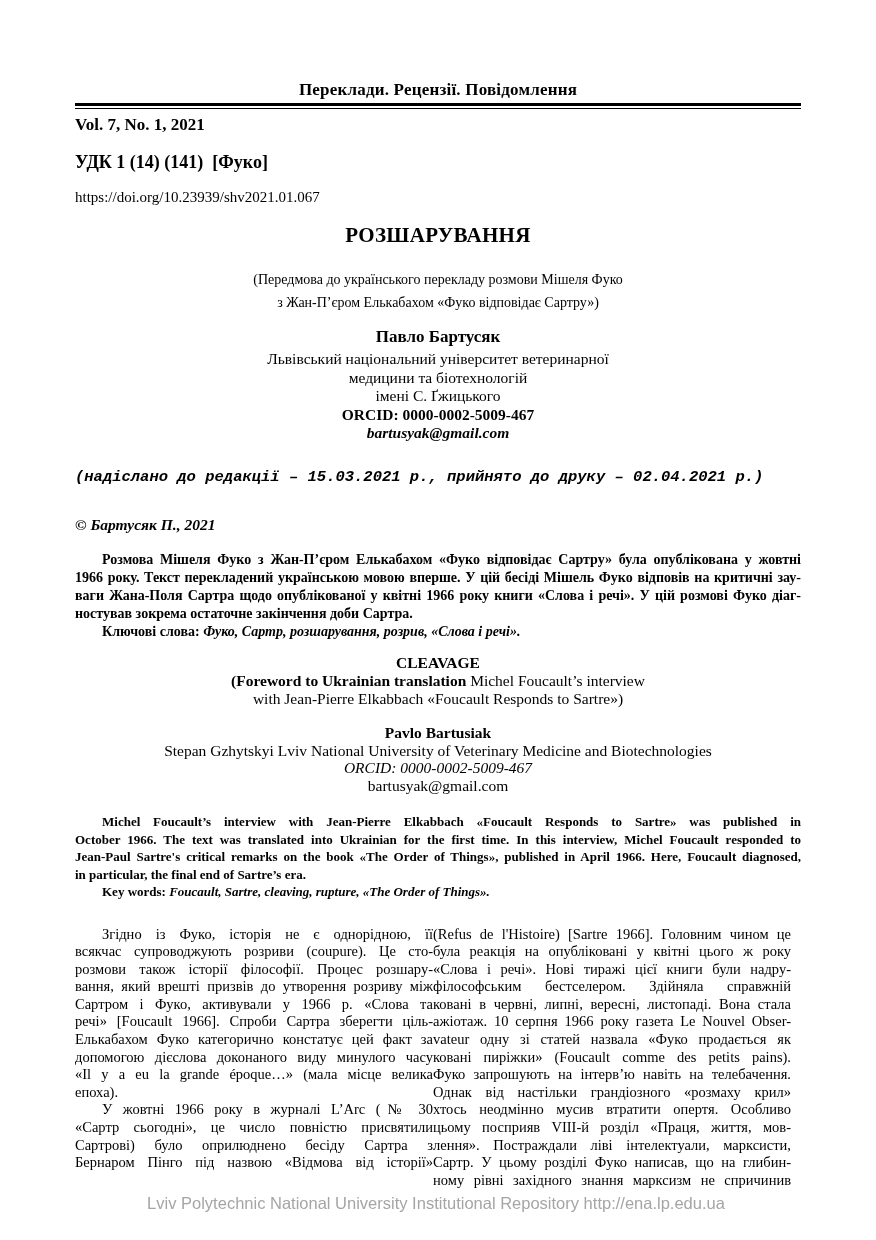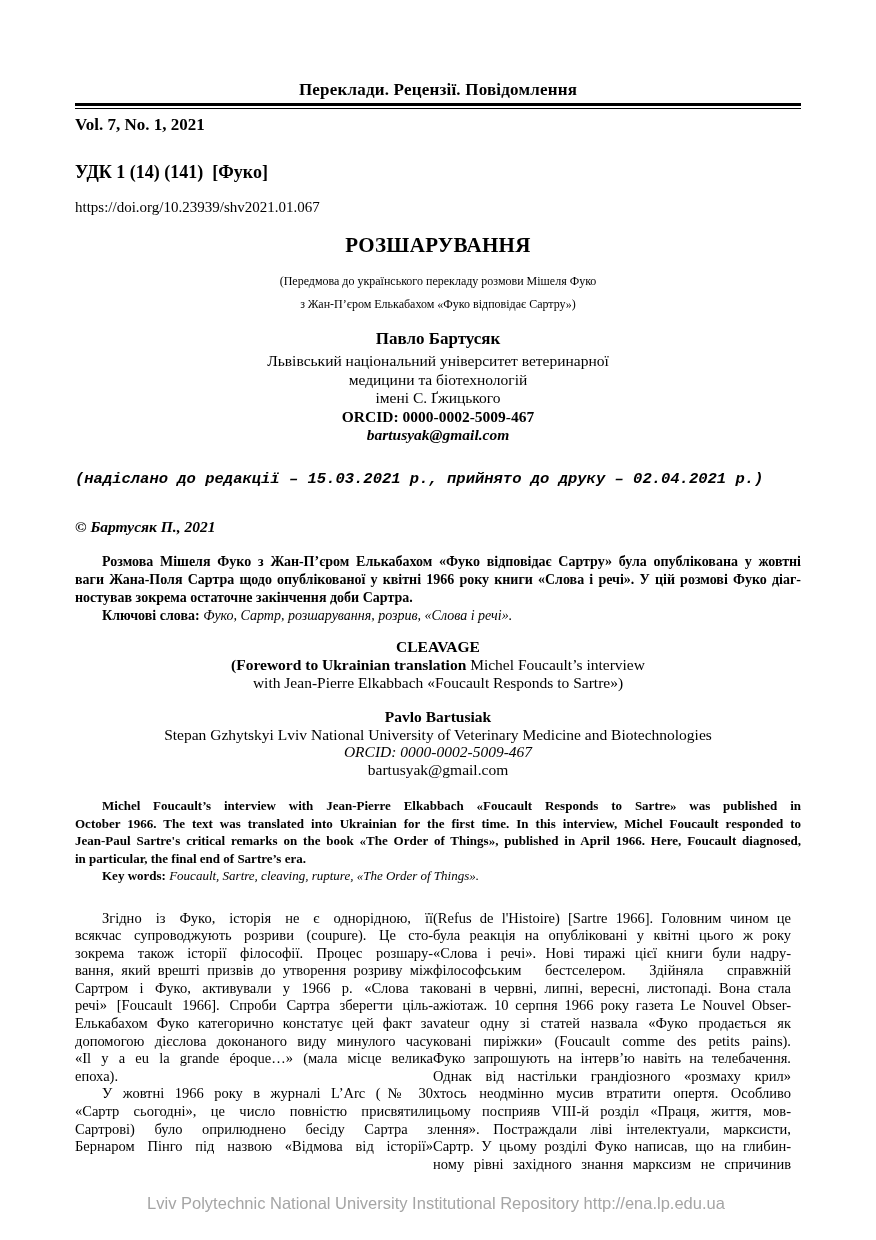--- a/index.html
+++ b/index.html
@@ -12,37 +12,37 @@
     font-family:"Liberation Serif","DejaVu Serif",serif;
     color:#000;
     overflow:hidden;
   }
   .bold{font-weight:bold;}
   .prewrap{white-space:pre-wrap;}
 
   .section-head{margin-top:80px;font-size:17px;font-weight:bold;text-align:center;letter-spacing:.2px;}
   .head-rule{margin-top:3px;height:2px;border-top:3px solid #000;border-bottom:1px solid #000;}
   .vol-line{margin-top:6px;font-size:17px;font-weight:bold;}
-  .udc-line{margin-top:27px;font-size:18px;font-weight:bold;}
+  .udc-line{margin-top:17px;font-size:18px;font-weight:bold;}
   .doi-line{margin-top:16px;font-size:15px;}
 
   .art-title{margin-top:17px;font-size:21px;font-weight:bold;text-align:center;letter-spacing:.3px;}
-  .art-subtitle{margin-top:12px;font-size:12px;line-height:23px;text-align:center;}
+  .art-subtitle{margin-top:20px;font-size:14px;line-height:23px;text-align:center;}
   .author-uk{margin-top:13px;font-size:17px;font-weight:bold;text-align:center;}
   .affil-uk{margin-top:3px;font-size:15.5px;line-height:18.5px;text-align:center;}
   .orcid-uk{font-size:15.5px;line-height:18.5px;font-weight:bold;text-align:center;}
   .email-uk{font-size:15.5px;line-height:18.5px;font-weight:bold;font-style:italic;text-align:center;}
 
   .note-line{margin-top:25px;font-size:15.5px;font-weight:bold;font-style:italic;font-family:Liberation Mono, monospace;}
   .copy-line{margin-top:30px;font-size:15.5px;font-weight:bold;font-style:italic;}
 
   .abstract-uk{margin-top:17px;font-size:14px;line-height:18px;font-weight:bold;}
   .abstract-en{margin-top:19px;font-size:13px;line-height:17.5px;font-weight:bold;}
   .kw-line{text-indent:27px;}
-  .kw-val{font-weight:normal;font-style:italic;text-align:center;}
+  .kw-val{font-weight:bold;font-style:italic;text-align:center;}
 
   .en-title{margin-top:13px;font-size:15.5px;font-weight:bold;text-align:center;}
   .en-subtitle{font-size:15.5px;line-height:18px;text-align:center;}
   .author-en{margin-top:16px;font-size:15.5px;font-weight:bold;text-align:center;}
   .affil-en{font-size:15.5px;line-height:17.5px;text-align:center;}
   .orcid-en{font-size:15.5px;line-height:17.5px;font-style:italic;text-align:center;}
   .email-en{font-size:15.5px;line-height:17.5px;text-align:center;}
 
   .cols{margin-top:25px;display:flex;}
   .col{width:358px;font-size:14.5px;line-height:17.6px;}
@@ -84,20 +84,21 @@
     </div>
   <div class="orcid-uk">ORCID: 0000-0002-5009-467</div>
   <div class="email-uk">bartusyak@gmail.com</div>
 
   <div class="note-line">(надіслано до редакції – 15.03.2021 р., прийнято до друку – 02.04.2021 р.)</div>
   <div class="copy-line">© Бартусяк П., 2021</div>
 
   <div class="abstract-uk">
     <div>
         <div class="jline ind">Розмова Мішеля Фуко з Жан-П’єром Елькабахом «Фуко відповідає Сартру» була опублікована у жовтні</div>
+        <div class="jline">1966 року. Текст перекладений українською мовою вперше. У цій бесіді Мішель Фуко відповів на критичні зау-</div>
         <div class="jline">ваги Жана-Поля Сартра щодо опублікованої у квітні 1966 року книги «Слова і речі». У цій розмові Фуко діаг-</div>
         <div class="jline end">ностував зокрема остаточне закінчення доби Сартра.</div>
       </div>
     <div class="kw-line"><span class="bold">Ключові слова: </span><span class="kw-val">Фуко, Сартр, розшарування, розрив, «Слова і речі».</span></div>
   </div>
 
   <div class="en-title">CLEAVAGE</div>
   <div class="en-subtitle">
     <div><span class="bold">(Foreword to Ukrainian translation</span><span> Michel Foucault’s interview</span></div>
     <div>with Jean-Pierre Elkabbach «Foucault Responds to Sartre»)</div>
@@ -115,21 +116,21 @@
         <div class="jline">Jean-Paul Sartre's critical remarks on the book «The Order of Things», published in April 1966. Here, Foucault diagnosed,</div>
         <div class="jline end">in particular, the final end of Sartre’s era.</div>
       </div>
     <div class="kw-line"><span class="bold">Key words: </span><span class="kw-val">Foucault, Sartre, cleaving, rupture, «The Order of Things».</span></div>
   </div>
 
   <div class="cols">
     <div class="col">
         <div class="jline ind">Згідно із Фуко, історія не є однорідною, її</div>
         <div class="jline">всякчас супроводжують розриви (coupure). Це сто-</div>
-        <div class="jline">зокрема також історії філософії. Процес розшару-</div>
+        <div class="jline">розмови також історії філософії. Процес розшару-</div>
         <div class="jline">вання, який врешті призвів до утворення розриву між</div>
         <div class="jline">Сартром і Фуко, активували у 1966 р. «Слова та</div>
         <div class="jline">речі» [Foucault 1966]. Спроби Сартра зберегти ціль-</div>
         <div class="jline">Елькабахом Фуко категорично констатує цей факт за</div>
         <div class="jline">допомогою дієслова доконаного виду минулого часу</div>
         <div class="jline">«Il y a eu la grande époque…» (мала місце велика</div>
         <div class="jline end">епоха).</div>
         <div class="jline ind">У жовтні 1966 року в журналі L’Arc (№ 30</div>
         <div class="jline">«Сартр сьогодні», це число повністю присвятили</div>
         <div class="jline">Сартрові) було оприлюднено бесіду Сартра з</div>

